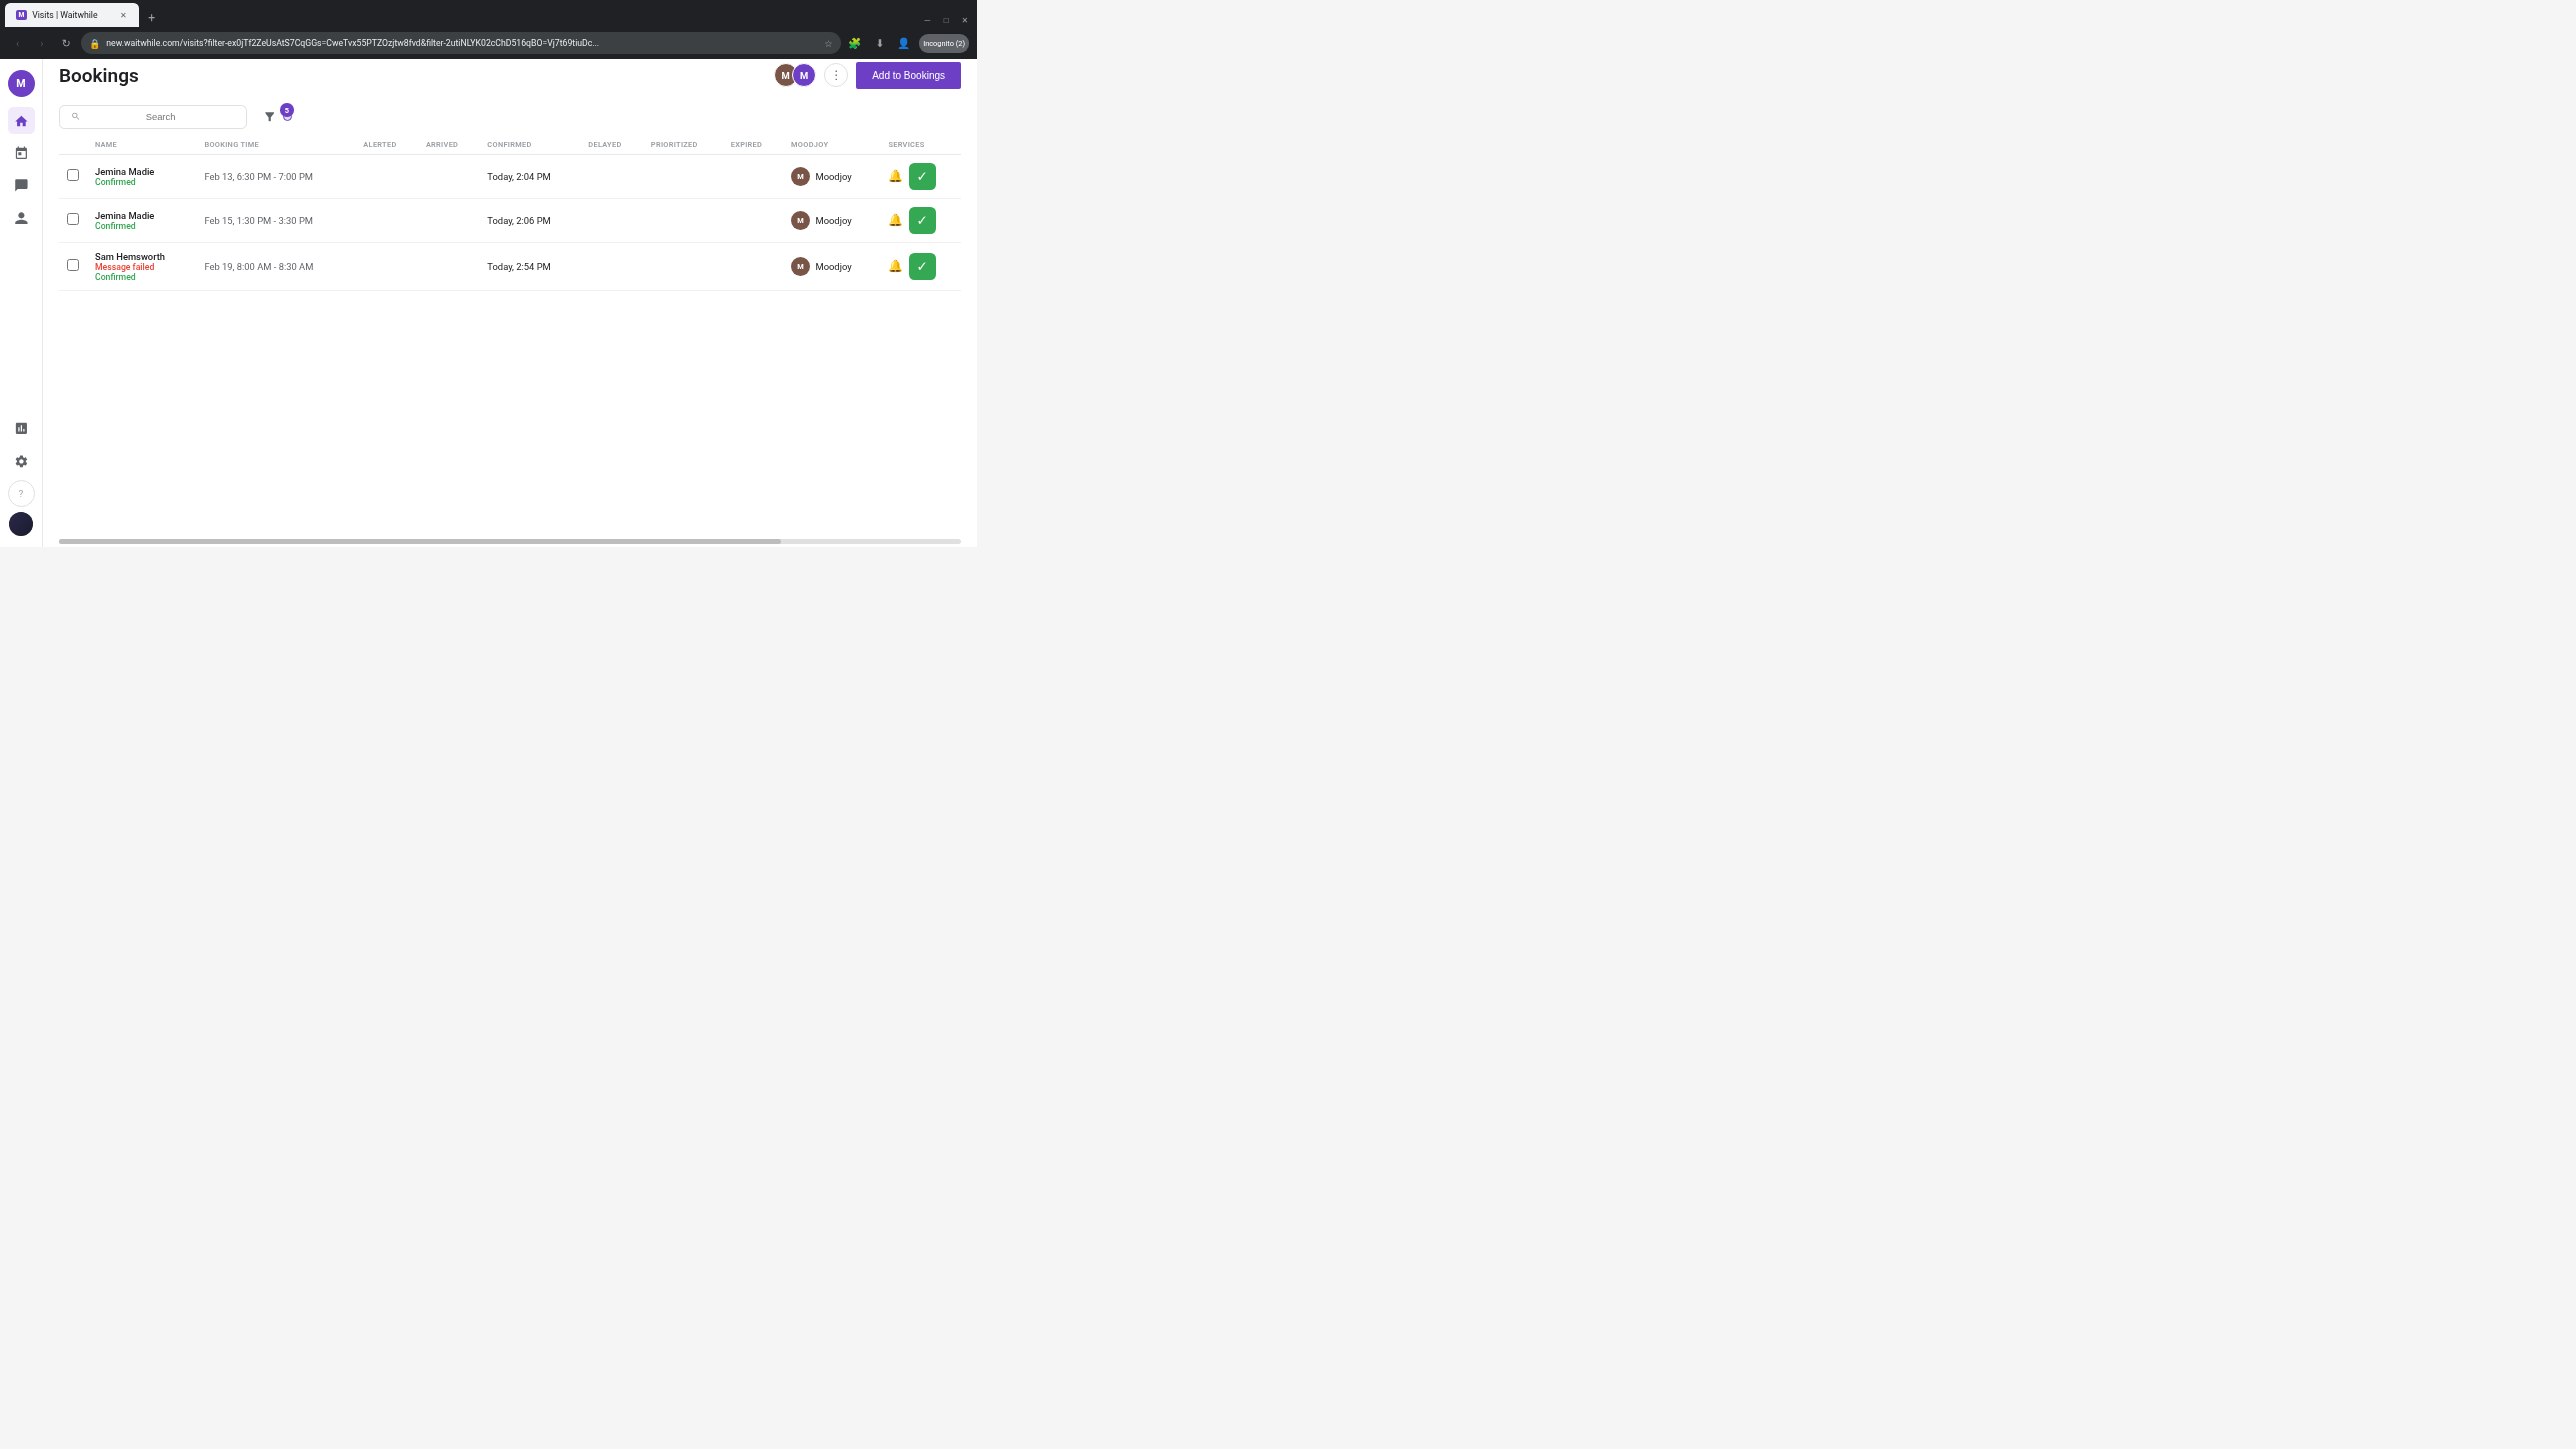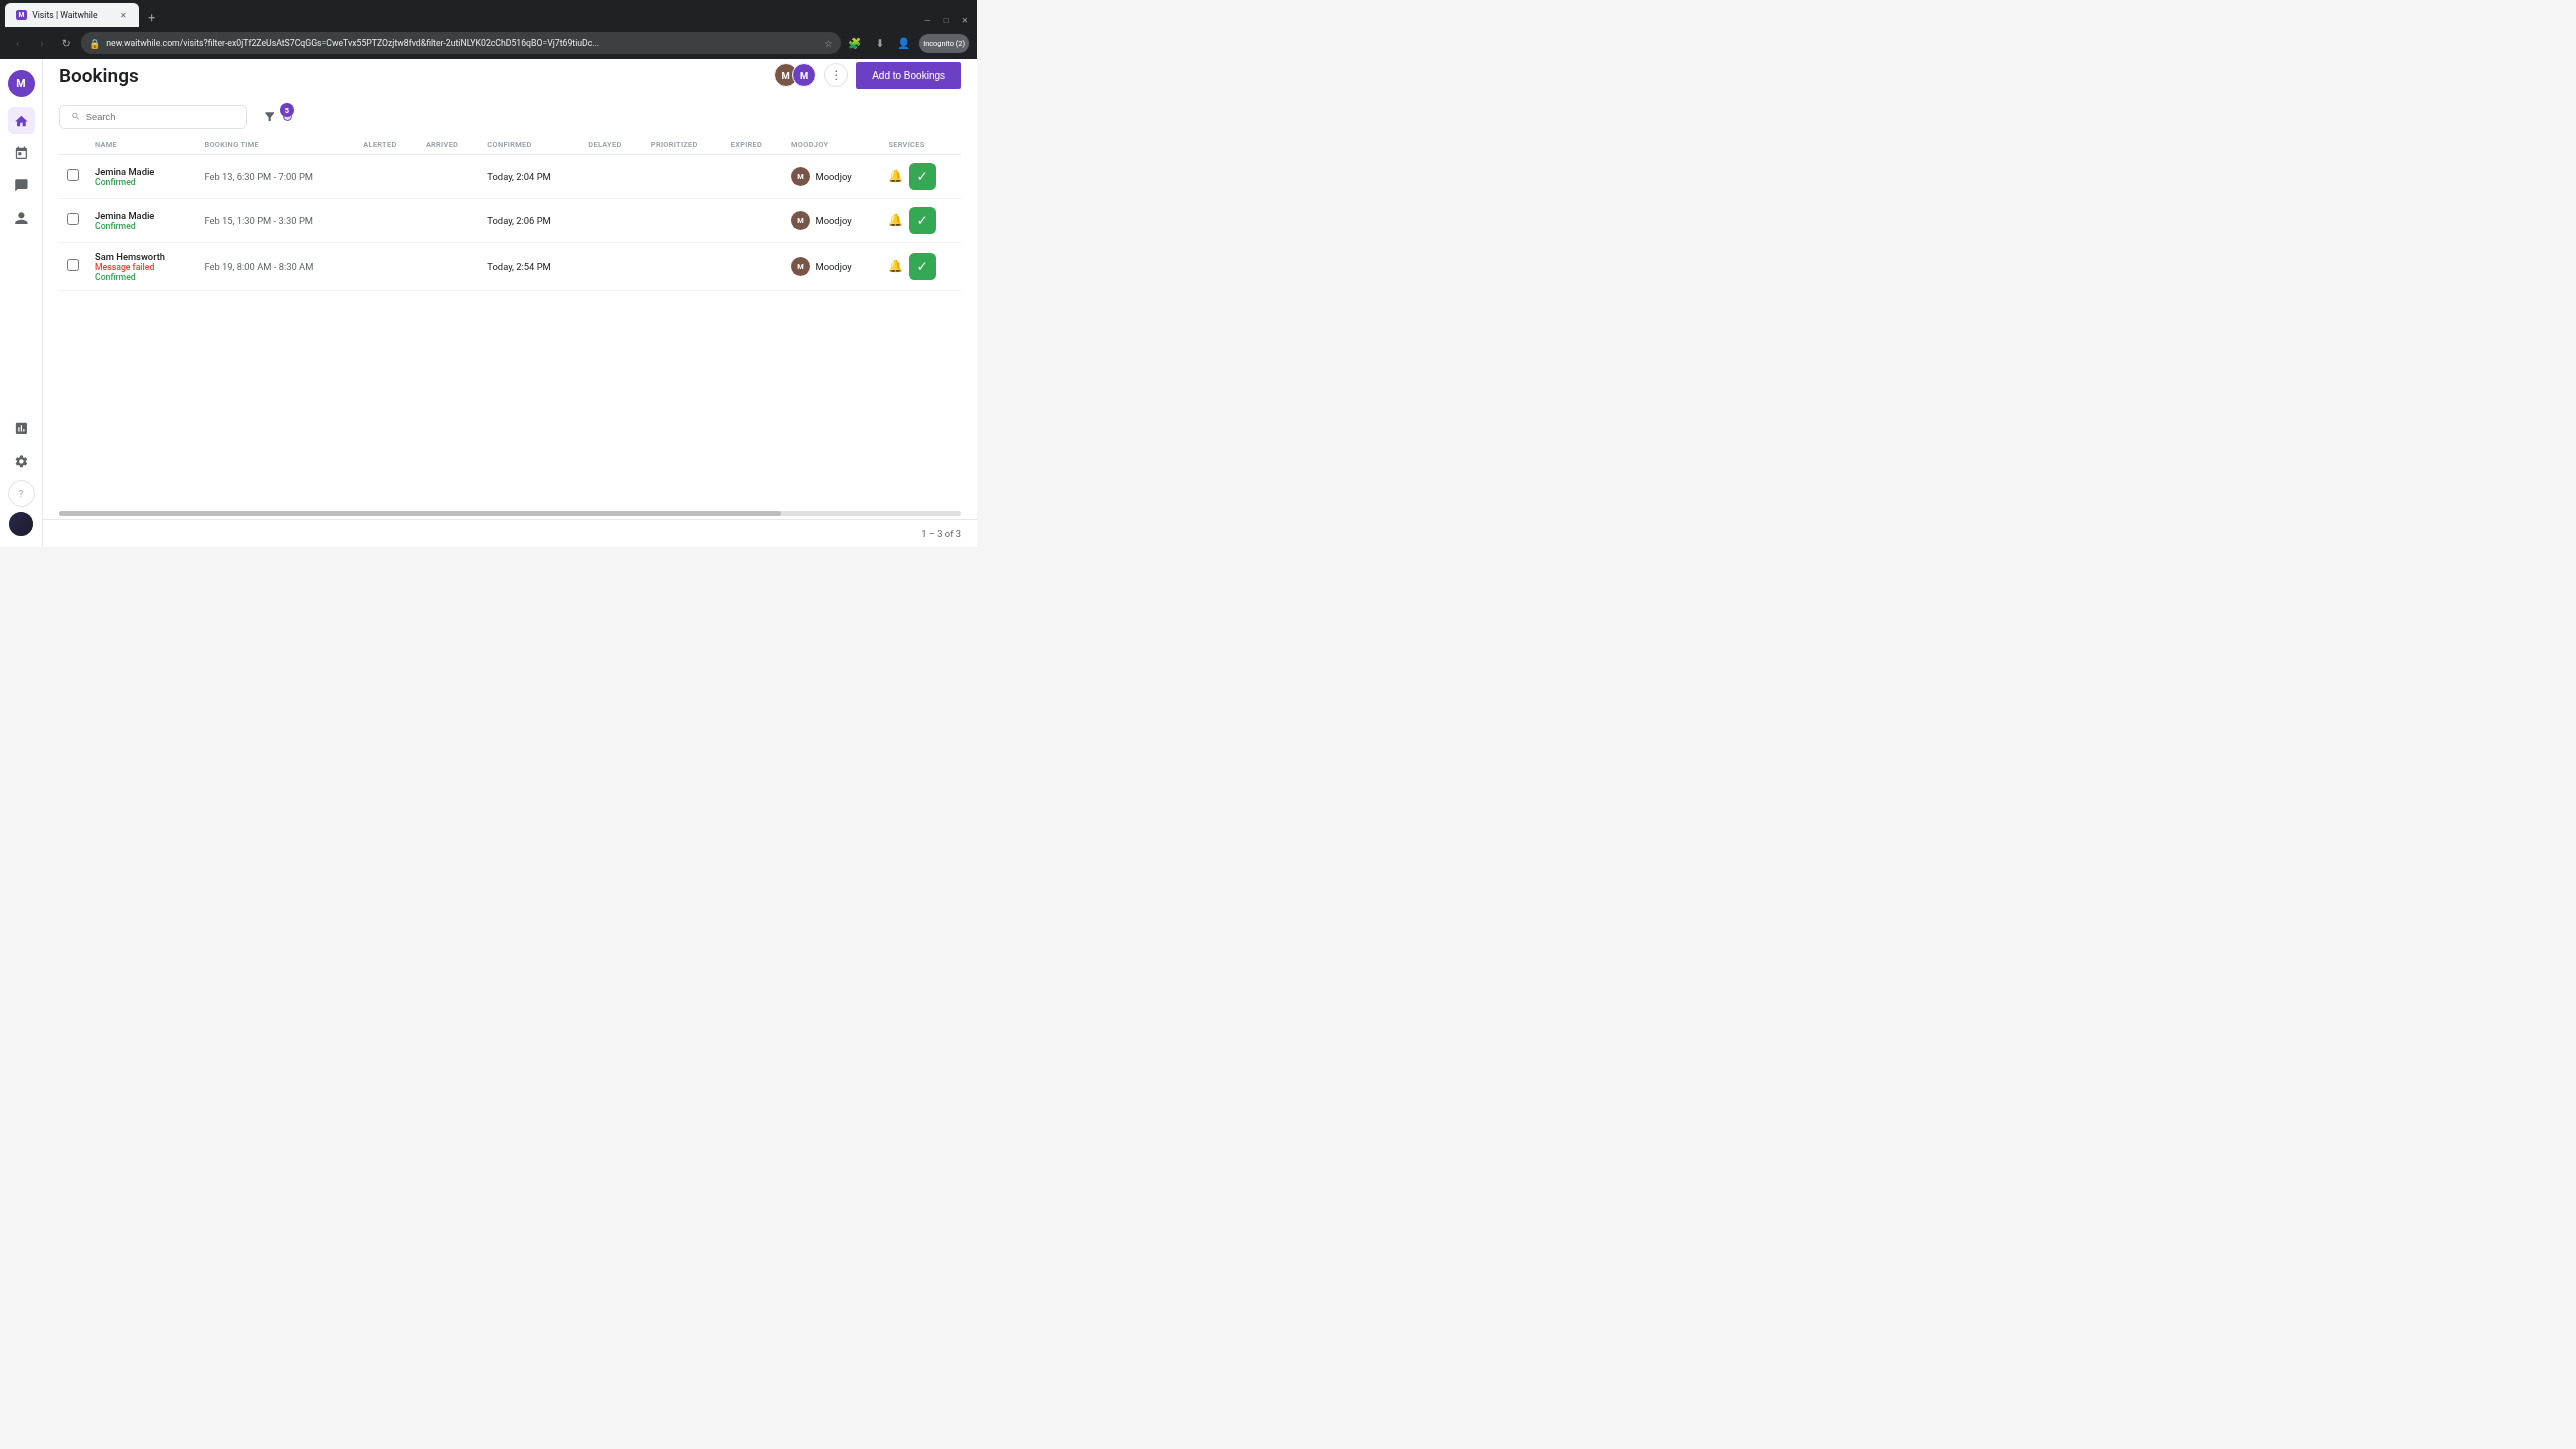--- a/index.html
+++ b/index.html
@@ -286,20 +286,21 @@
       color: #9aa0a6;
       font-size: 10.7px;
     }
     .search-input {
       border: none;
       outline: none;
       color: #9aa0a6;
       font-size: 9.4px;
       width: 100%;
       background: transparent;
+      text-align: center;
     }
     .filter-badge {
       position: relative;
       display: flex;
       align-items: center;
       justify-content: center;
       cursor: pointer;
     }
     .filter-icon-wrap {
       width: 24px;
@@ -699,19 +700,16 @@
     </div>
 
     <div class="scroll-wrapper">
 
       <div class="scroll-bar-track">
         <div class="scroll-bar-thumb"></div>
       </div>
 
     </div>
 
-    <div class="pagination-bar">
-      <span>1 – 3 of 3</span>
-    </div>
 
   </div>
 </div>
 
 
 </body></html>

